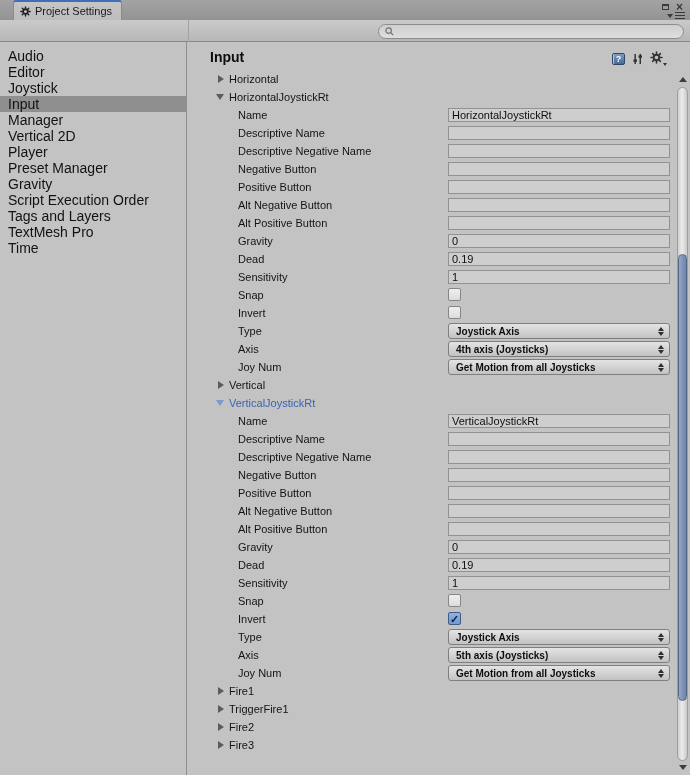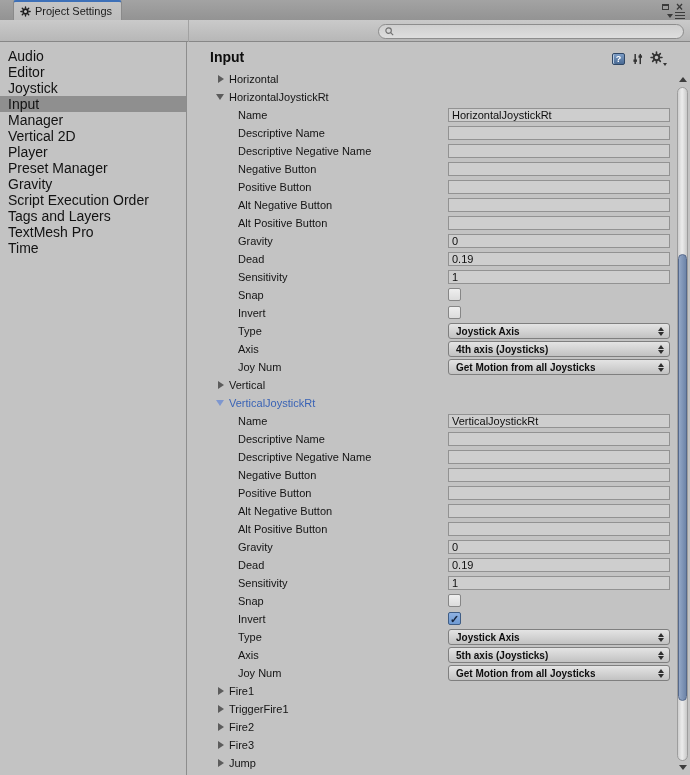--- a/index.html
+++ b/index.html
@@ -364,24 +364,20 @@
           <span class="flabel">TriggerFire1</span>
         </div>
         <div class="row">
           <span class="tri collapsed"></span>
           <span class="flabel">Fire2</span>
         </div>
         <div class="row">
           <span class="tri collapsed"></span>
           <span class="flabel">Fire3</span>
         </div>
-        <div class="row">
-          <span class="tri collapsed"></span>
-          <span class="flabel">Jump</span>
-        </div>
       </div>
 
     <div class="scrollcol">
       <div class="sc-up">
           <i></i>
         </div>
       <div class="sc-track">
         <div class="sc-thumb"></div>
       </div>
       <div class="sc-down">

